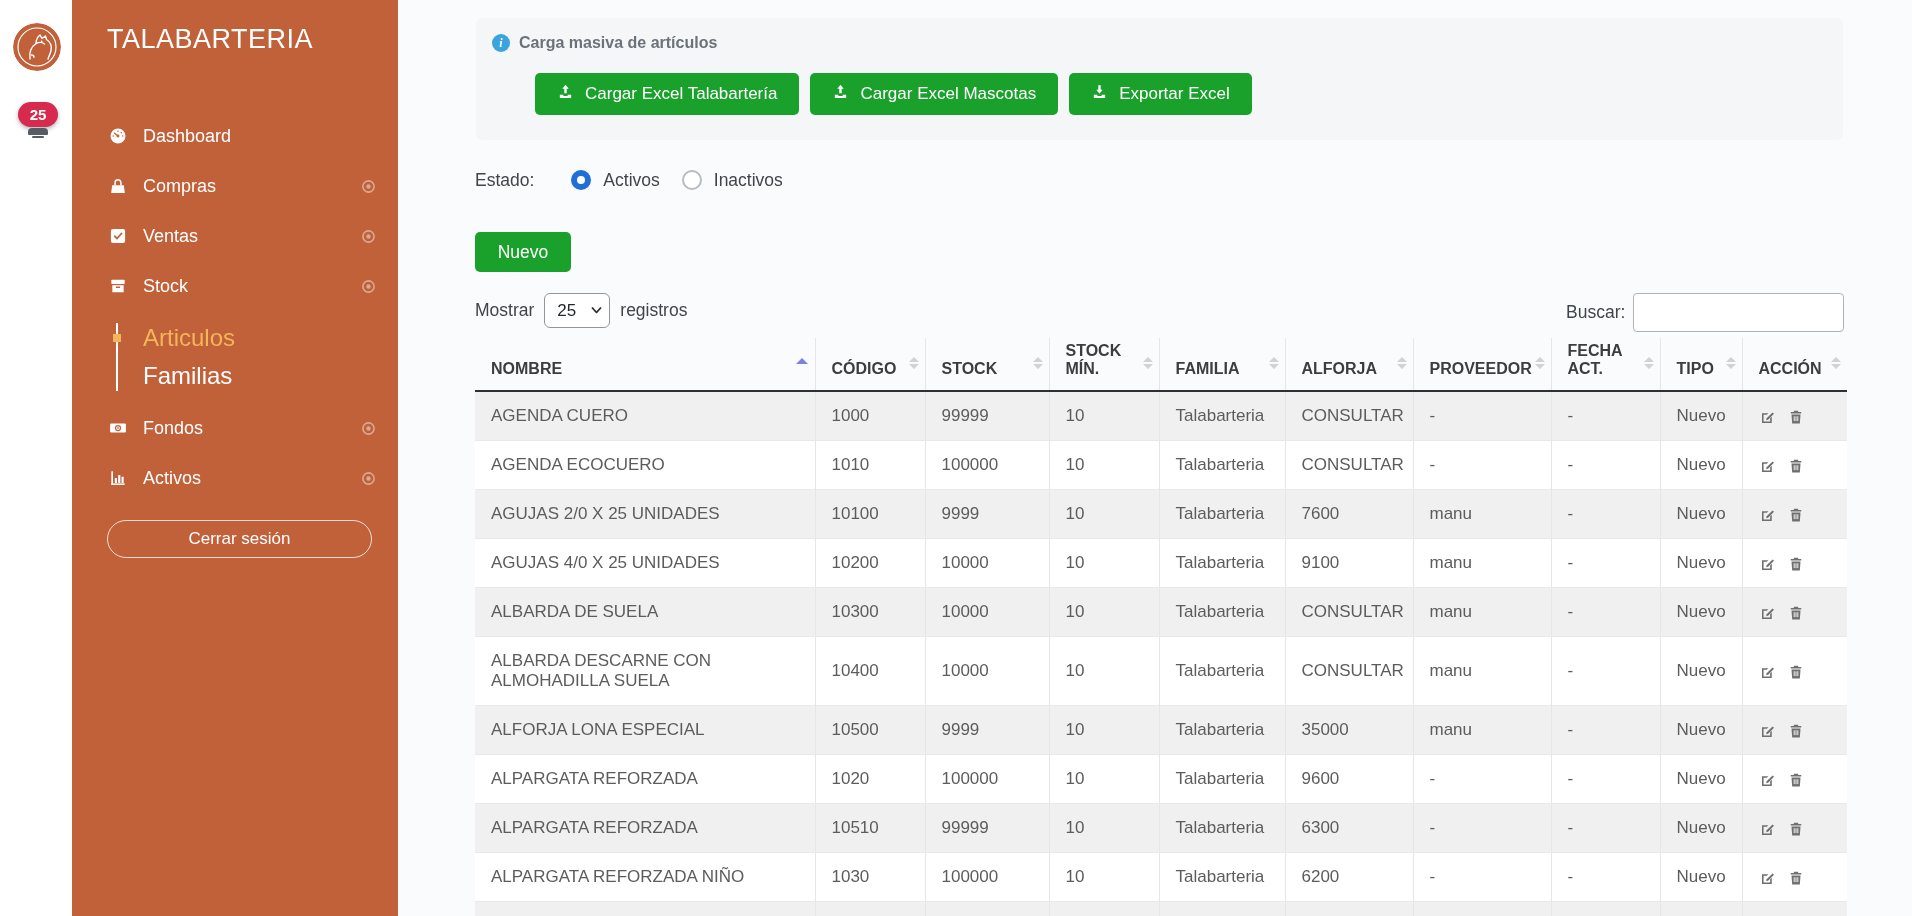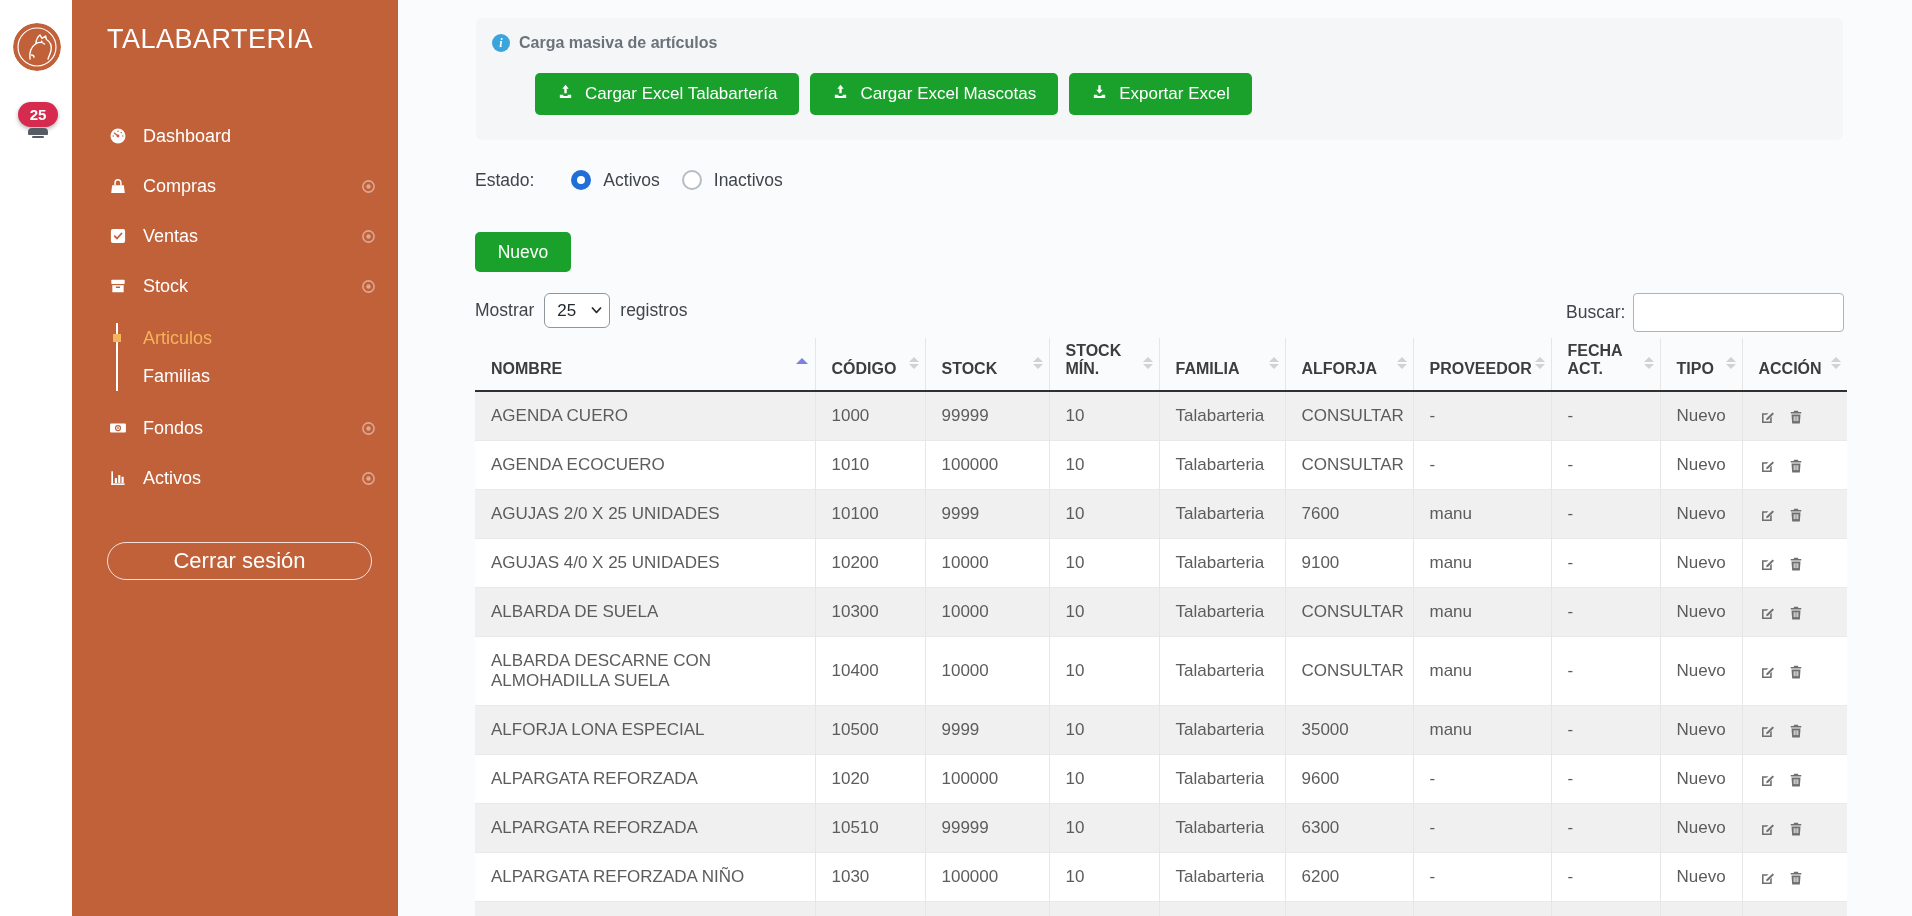--- a/index.html
+++ b/index.html
@@ -22,25 +22,25 @@
   .badge-base::after{content:"";position:absolute;top:8px;left:4px;width:12px;height:2px;background:#565c63;border-radius:1px;}
   
   .sidebar{position:absolute;left:72px;top:0;width:326px;height:100%;background:var(--orange);z-index:2;}
   .brand{position:absolute;top:24px;left:35px;margin:0;font-size:27px;font-weight:400;color:#fff;letter-spacing:.5px;}
   .menu{position:absolute;top:111px;left:0;right:0;}
   .menu-item{height:50px;display:flex;align-items:center;padding-left:36px;position:relative;color:#fff;font-size:18px;cursor:pointer;}
   .mi-icon{width:20px;height:20px;margin-right:15px;display:inline-flex;flex:0 0 auto;}
   .toggle{position:absolute;right:22px;width:15px;height:15px;opacity:.45;display:inline-flex;}
   .submenu{position:relative;padding:8px 0;}
   .submenu-line{position:absolute;left:44px;top:12px;bottom:12px;width:2px;background:#fff;}
-  .submenu-item{height:38px;display:flex;align-items:center;padding-left:71px;color:#fff;font-size:18px;position:relative;cursor:pointer;}
+  .submenu-item{height:38px;display:flex;align-items:center;padding-left:71px;color:#fff;font-size:24px;position:relative;cursor:pointer;}
   .submenu-item.active{color:var(--active-link);}
   .submenu-item.active::before{content:"";position:absolute;left:41px;top:15px;width:8px;height:8px;background:var(--active-link);}
-  .logout{position:absolute;left:35px;top:542px;width:265px;height:38px;border-radius:19px;background:transparent;
-    border:1px solid rgba(255,255,255,.8);color:#fff;font-size:22px;cursor:pointer;font-family:inherit;}
+  .logout{position:absolute;left:35px;top:520px;width:265px;height:38px;border-radius:19px;background:transparent;
+    border:1px solid rgba(255,255,255,.8);color:#fff;font-size:17px;cursor:pointer;font-family:inherit;}
   
   .main{position:absolute;left:398px;top:0;right:0;bottom:0;overflow:hidden;}
   .panel{position:absolute;left:78px;top:18px;width:1367px;height:122px;background:#f5f6f8;border-radius:6px;}
   .info-row{position:absolute;top:16px;left:16px;display:flex;align-items:center;gap:9px;}
   .info-icon{width:18px;height:18px;border-radius:50%;background:var(--info-blue);color:#fff;font-size:12px;font-weight:bold;
     font-style:italic;display:flex;align-items:center;justify-content:center;font-family:"Liberation Serif",serif;}
   .info-text{color:#6a737b;font-size:16px;font-weight:bold;}
   .btn-row{position:absolute;top:55px;left:12px;display:flex;gap:11px;margin-left:47px;}
   .green-btn{height:42px;background:var(--green);color:#fff;border:none;border-radius:5px;font-size:17px;
     padding:0 22px;display:flex;align-items:center;gap:11px;cursor:pointer;font-family:inherit;}

